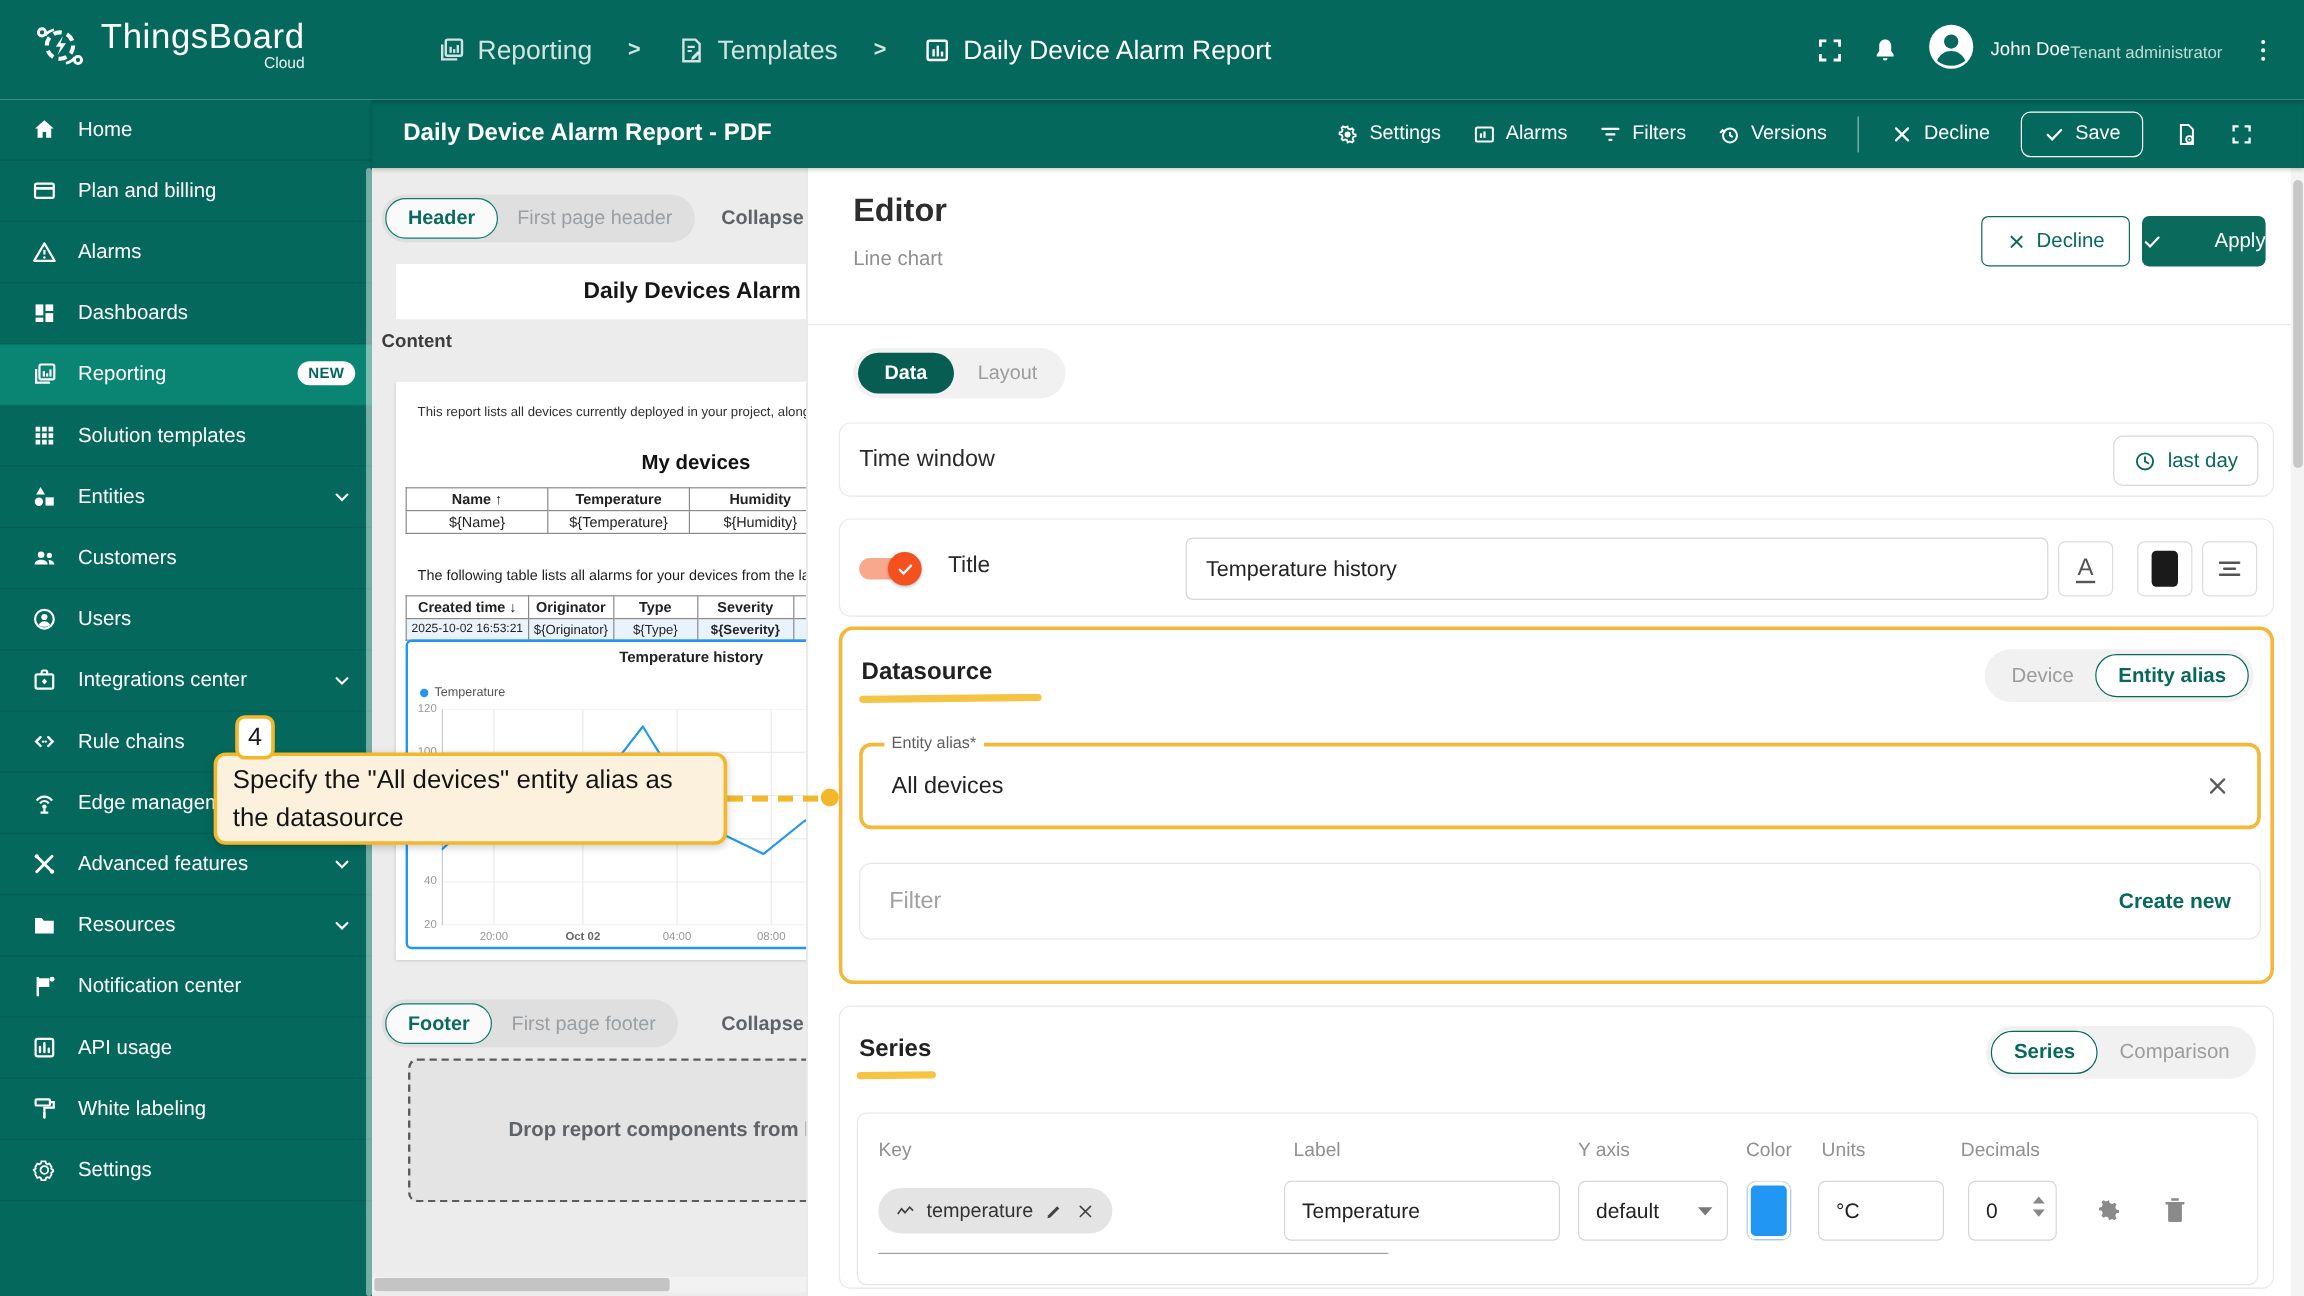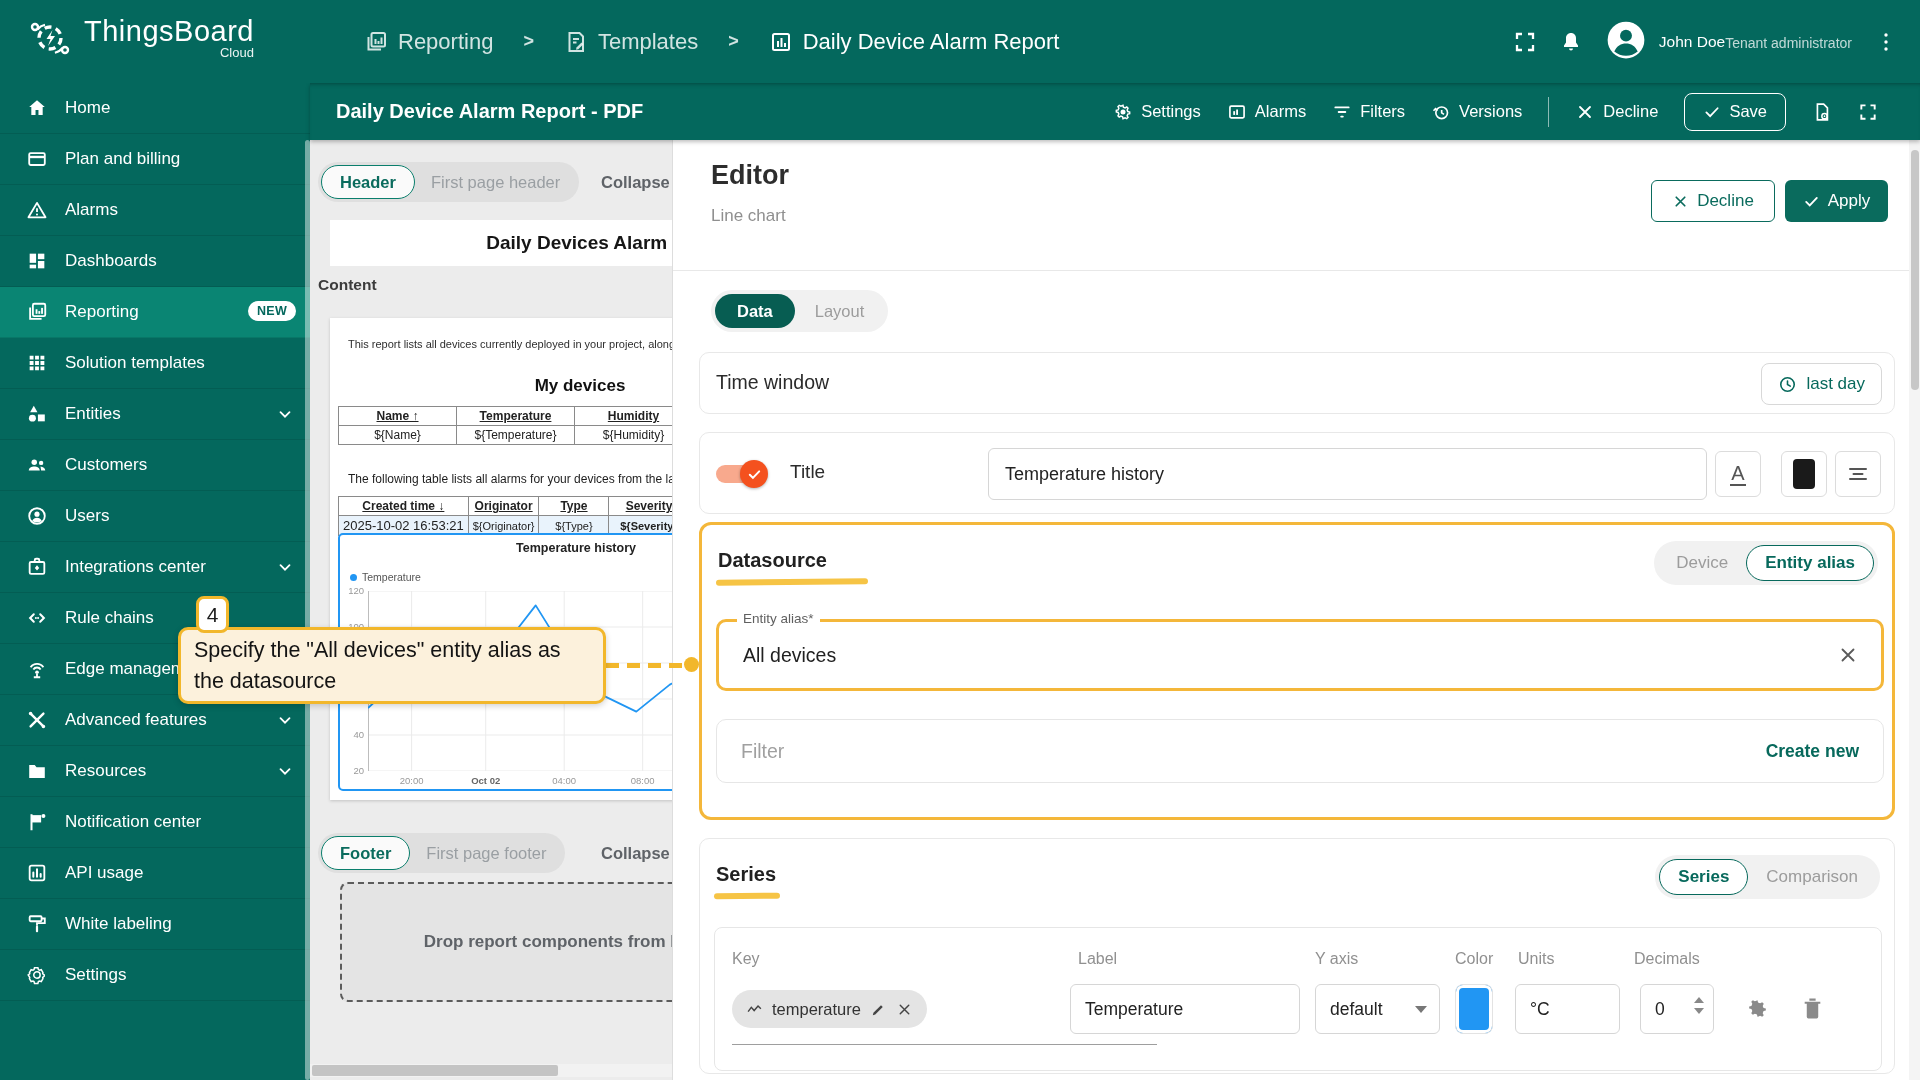--- a/index.html
+++ b/index.html
@@ -60,27 +60,27 @@
   .pill-inactive { color:#9A9FA3; font-size:16.5px; padding:0 16px; cursor:pointer; white-space:nowrap; }
   .collapse-lbl { position:absolute; left:283px; color:#5F6368; font-weight:700; font-size:16.5px; cursor:pointer; white-space:nowrap; }
   .doc-strip { position:absolute; left:20px; top:80px; width:560px; height:46px; background:#fff; display:flex; align-items:center; justify-content:center; }
   .doc-strip span { font-size:19px; font-weight:700; color:#161616; white-space:nowrap; }
   .content-lbl { position:absolute; left:8px; top:136px; font-size:15.5px; font-weight:700; color:#3C3C3C; }
   .page { position:absolute; left:20px; top:178px; width:560px; height:482px; background:#fff; box-shadow:0 1px 3px rgba(0,0,0,.18); }
   .intro-text { position:absolute; left:18px; top:20px; font-size:11px; color:#2E2E2E; white-space:nowrap; }
   .devices-h { position:absolute; left:0; top:58px; width:500px; text-align:center; font-size:17px; font-weight:700; color:#111; }
   table.doc-table { position:absolute; border-collapse:collapse; font-size:12px; }
   table.doc-table th, table.doc-table td { border:1px solid #8a8a8a; text-align:center; padding:2px 4px; height:18px; white-space:nowrap; overflow:hidden; }
-  table.doc-table th { font-weight:700;text-decoration:underline; }
+  table.doc-table th { font-weight:700; }
   .t-devices { left:8px; top:88px; }
   .t-devices th, .t-devices td { width:118px; }
   .alarms-intro { position:absolute; left:18px; top:154px; font-size:12px; color:#1d1d1d; white-space:nowrap; }
   .t-alarms { left:8px; top:178px; }
   .t-alarms td { background:#E9F3FC; font-size:11px; }
-  .t-alarms td.tiny { font-size:13px; }
+  .t-alarms td.tiny { font-size:10px; }
   .t-alarms td.bold { font-weight:700; }
   .chart-block { position:absolute; left:8px; top:215px; width:476px; height:258px; border:2px solid #2196F3; border-radius:5px; background:#fff; }
   .chart-title { position:absolute; left:0; top:6px; width:100%; text-align:center; font-size:12.5px; font-weight:700; color:#222; }
   .chart-legend { position:absolute; left:10px; top:36px; display:flex; align-items:center; gap:5px; font-size:10.5px; color:#555; }
   .legend-dot { width:7px; height:7px; border-radius:50%; }
   .plot-svg { position:absolute; left:28px; top:56px; }
   .ytick { position:absolute; width:24px; text-align:right; font-size:9.5px; color:#999; }
   .xtick { position:absolute; top:240px; font-size:9.5px; color:#999; transform:translateX(-50%); }
   .xtick.em { color:#666; font-weight:700; }
   .drop-zone { position:absolute; left:30px; top:742px; width:450px; height:120px; border:2px dashed #5c5c5c; border-radius:8px;
@@ -88,21 +88,21 @@
                font-size:17px; font-weight:700; color:#5F6368; padding:0 60px; }
   .h-scroll { position:absolute; left:0; top:924px; width:362px; height:13px; background:#F2F2F2; }
   .h-thumb { position:absolute; left:2px; top:1px; width:246px; height:11px; background:#C4C4C4; border-radius:2px; }
 
   
   .editor { position:absolute; left:672px; top:140px; width:1248px; height:940px; background:#fff; border-left:1px solid #DDD; z-index:6; }
   .ed-title { position:absolute; left:38px; top:20px; font-size:27px; font-weight:600; color:#2d2d2d; }
   .ed-sub { position:absolute; left:38px; top:66px; font-size:17px; color:#8F8F8F; }
   .btn { display:flex; align-items:center; justify-content:center; gap:8px; border-radius:6px; font-size:17px; font-weight:500; cursor:pointer; }
   .ed-decline { position:absolute; right:145px; top:40px; width:124px; height:42px; border:1px solid #0A6B5D; color:#0A6B5D; background:#fff; }
-  .ed-apply { position:absolute; right:32px; top:40px; width:103px; height:42px; background:#0A6B5D; color:#fff; border:none; }
+  .ed-apply { position:absolute; right:32px; top:40px; width:103px; height:42px; background:#0A6B5D; color:#fff; border:none;justify-content:space-between; }
   .ed-decline svg, .ed-apply svg { width:17px; height:17px; }
   .ed-divider { position:absolute; left:0; right:0; top:130px; height:1px; background:#E8E8E8; }
   .ed-tabs { position:absolute; left:38px; top:150px; display:flex; align-items:center; background:#F1F1F1; border-radius:21px; height:42px; padding:4px; }
   .ed-tab-active { background:#075D52; color:#fff; font-size:16.5px; font-weight:600; border-radius:17px; padding:0 22px; height:34px; display:flex; align-items:center; cursor:pointer; }
   .ed-tab-inactive { color:#9C9C9C; font-size:16.5px; padding:0 20px; cursor:pointer; }
   .card { position:absolute; left:26px; width:1196px; border:1px solid #E8E8E8; border-radius:10px; background:#fff; }
   .tw-card { top:212px; height:62px; }
   .tw-label { position:absolute; left:16px; top:18px; font-size:19.5px; color:#2B2B2B; }
   .tw-btn { position:absolute; right:12px; top:10px; height:42px; border:1px solid #D8D8D8; border-radius:8px; background:#fff;
             color:#07695C; font-size:17px; font-weight:500; display:flex; align-items:center; gap:9px; padding:0 16px; cursor:pointer; }

